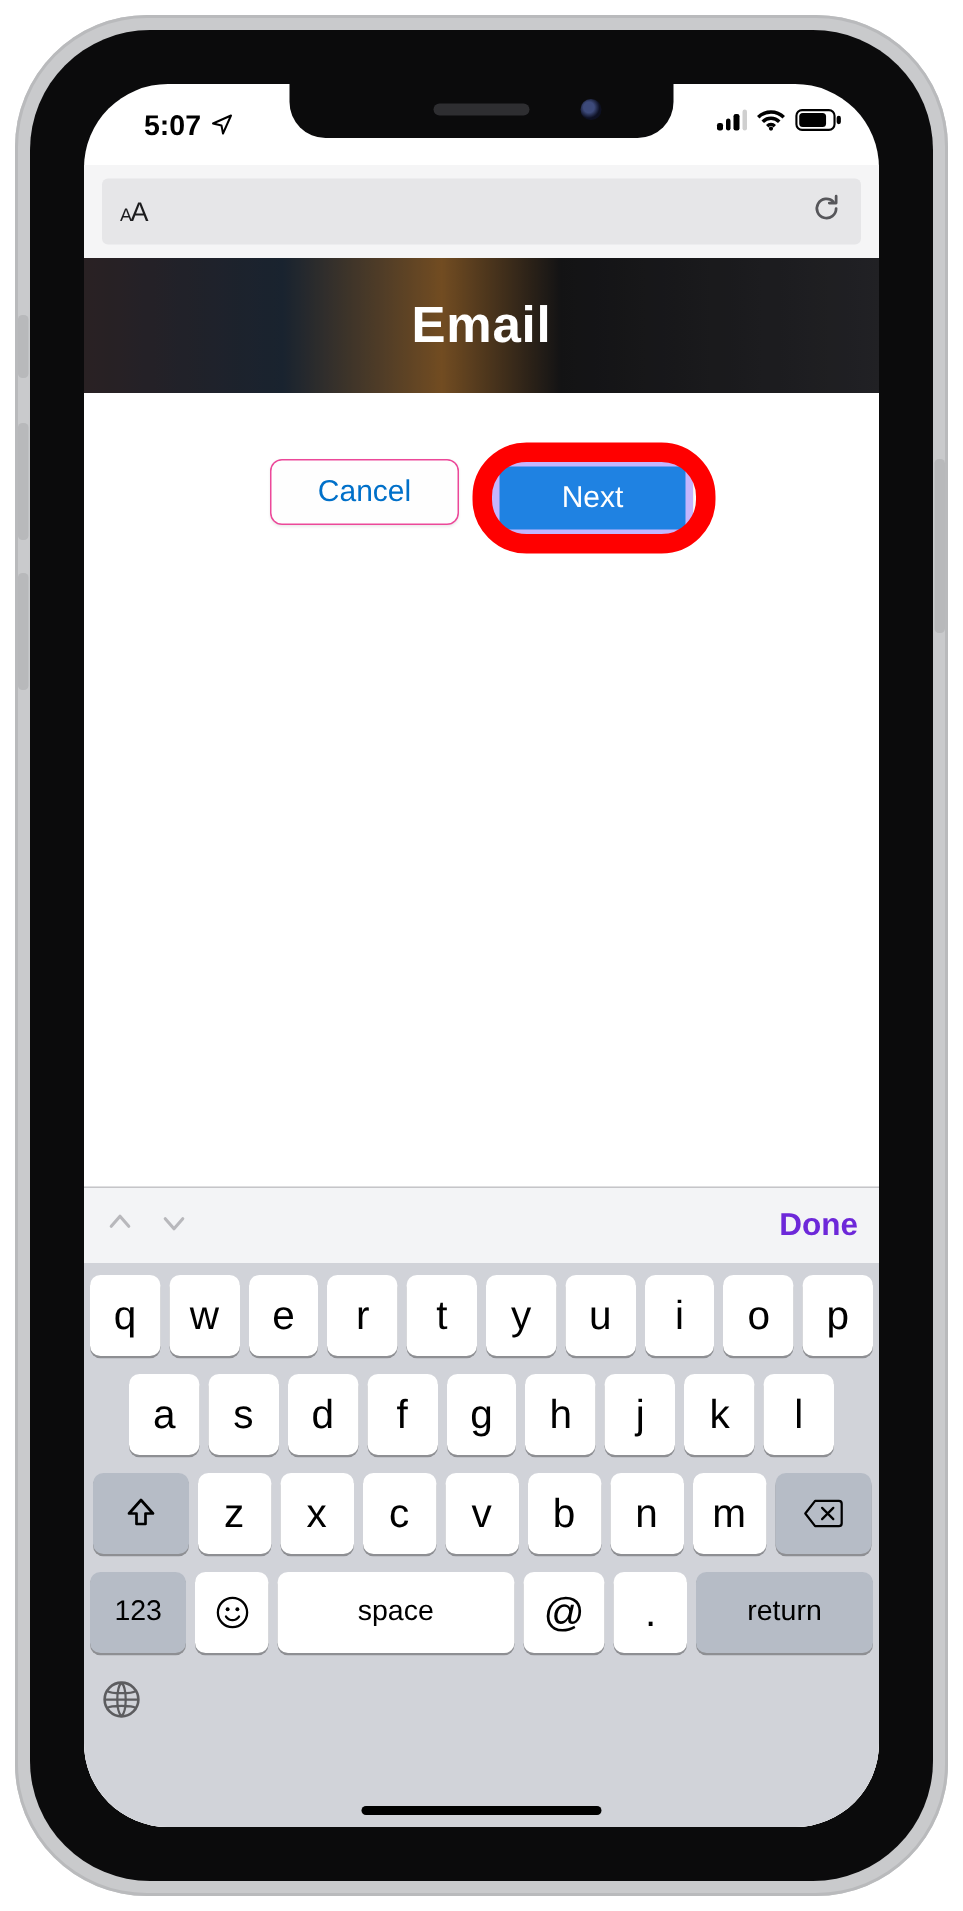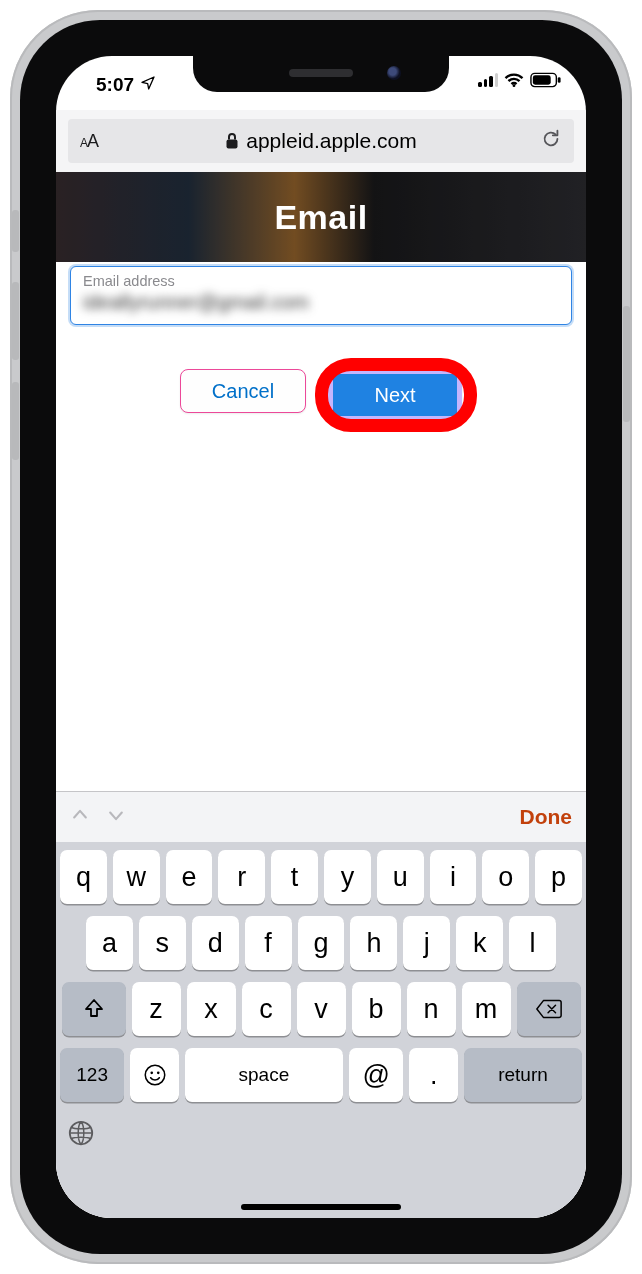--- a/index.html
+++ b/index.html
@@ -186,21 +186,21 @@
 
   
   .kb-accessory {
     position:absolute; left:0; right:0; bottom: 376px;
     height: 50px; background:#f3f4f6;
     border-top:1px solid #c5c5c8;
     display:flex; align-items:center; justify-content:space-between;
     padding: 0 14px;
   }
   .kb-accessory .navs { display:flex; gap:16px; color:#b8b8bc }
-  .kb-accessory .done { color:#c2410c; font-size:21px; font-weight:600 }
+  .kb-accessory .done { color:#6d28d9; font-size:21px; font-weight:600 }
   .chev{font-size:24px;line-height:1}
 
   .keyboard {
     position:absolute; left:0; right:0; bottom:0;
     height: 376px; background:#d1d3d9;
     padding: 8px 4px 10px 4px;
     box-sizing: border-box;
   }
   .krow { display:flex; justify-content:center; gap:6px; margin-bottom:12px }
   .key {
@@ -275,50 +275,35 @@
                 <rect x="3" y="3" width="19" height="10" rx="2.5" fill="#000"></rect>
                 <rect x="29.5" y="5" width="3" height="6" rx="1.5" fill="#000"></rect>
               </svg>
           </span>
         </div>
       </div>
 
       <div class="toolbar">
         <div class="url-pill">
           <span class="aa"><span>A</span><b>A</b></span>
-          <div class="url-center">
-            <span class="lock">
-              <svg width="14" height="18" viewBox="0 0 14 18">
-                  <rect x="1.5" y="7.5" width="11" height="9" rx="2" fill="#1c1c1e"></rect>
-                  <path d="M4 7.5V5a3 3 0 016 0v2.5" fill="none" stroke="#1c1c1e" stroke-width="2"></path>
-                </svg>
-            </span>
-            <span class="url-text">appleid.apple.com</span>
-          </div>
           <span class="reload">
             <svg width="22" height="22" viewBox="0 0 24 24">
                 <path d="M19 12a7 7 0 11-2.05-4.95" fill="none" stroke="#56565a" stroke-width="2" stroke-linecap="round"></path>
                 <path d="M19 3v5h-5" fill="none" stroke="#56565a" stroke-width="2" stroke-linecap="round" stroke-linejoin="round"></path>
               </svg>
           </span>
         </div>
       </div>
 
       <div class="page">
         <div class="page-hero">
           <div class="page-title">Email</div>
         </div>
 
 
-        <div class="field-wrap">
-          <div class="field">
-            <div class="field-label">Email address</div>
-            <div class="field-value">ideallyrunner@gmail.com</div>
-          </div>
-        </div>
 
         <div class="actions">
           <div class="btn btn-cancel">Cancel</div>
           <div class="btn btn-next">
             <span>Next</span>
             <div class="next-highlight"></div>
           </div>
         </div>
 
         <div class="kb-accessory">

